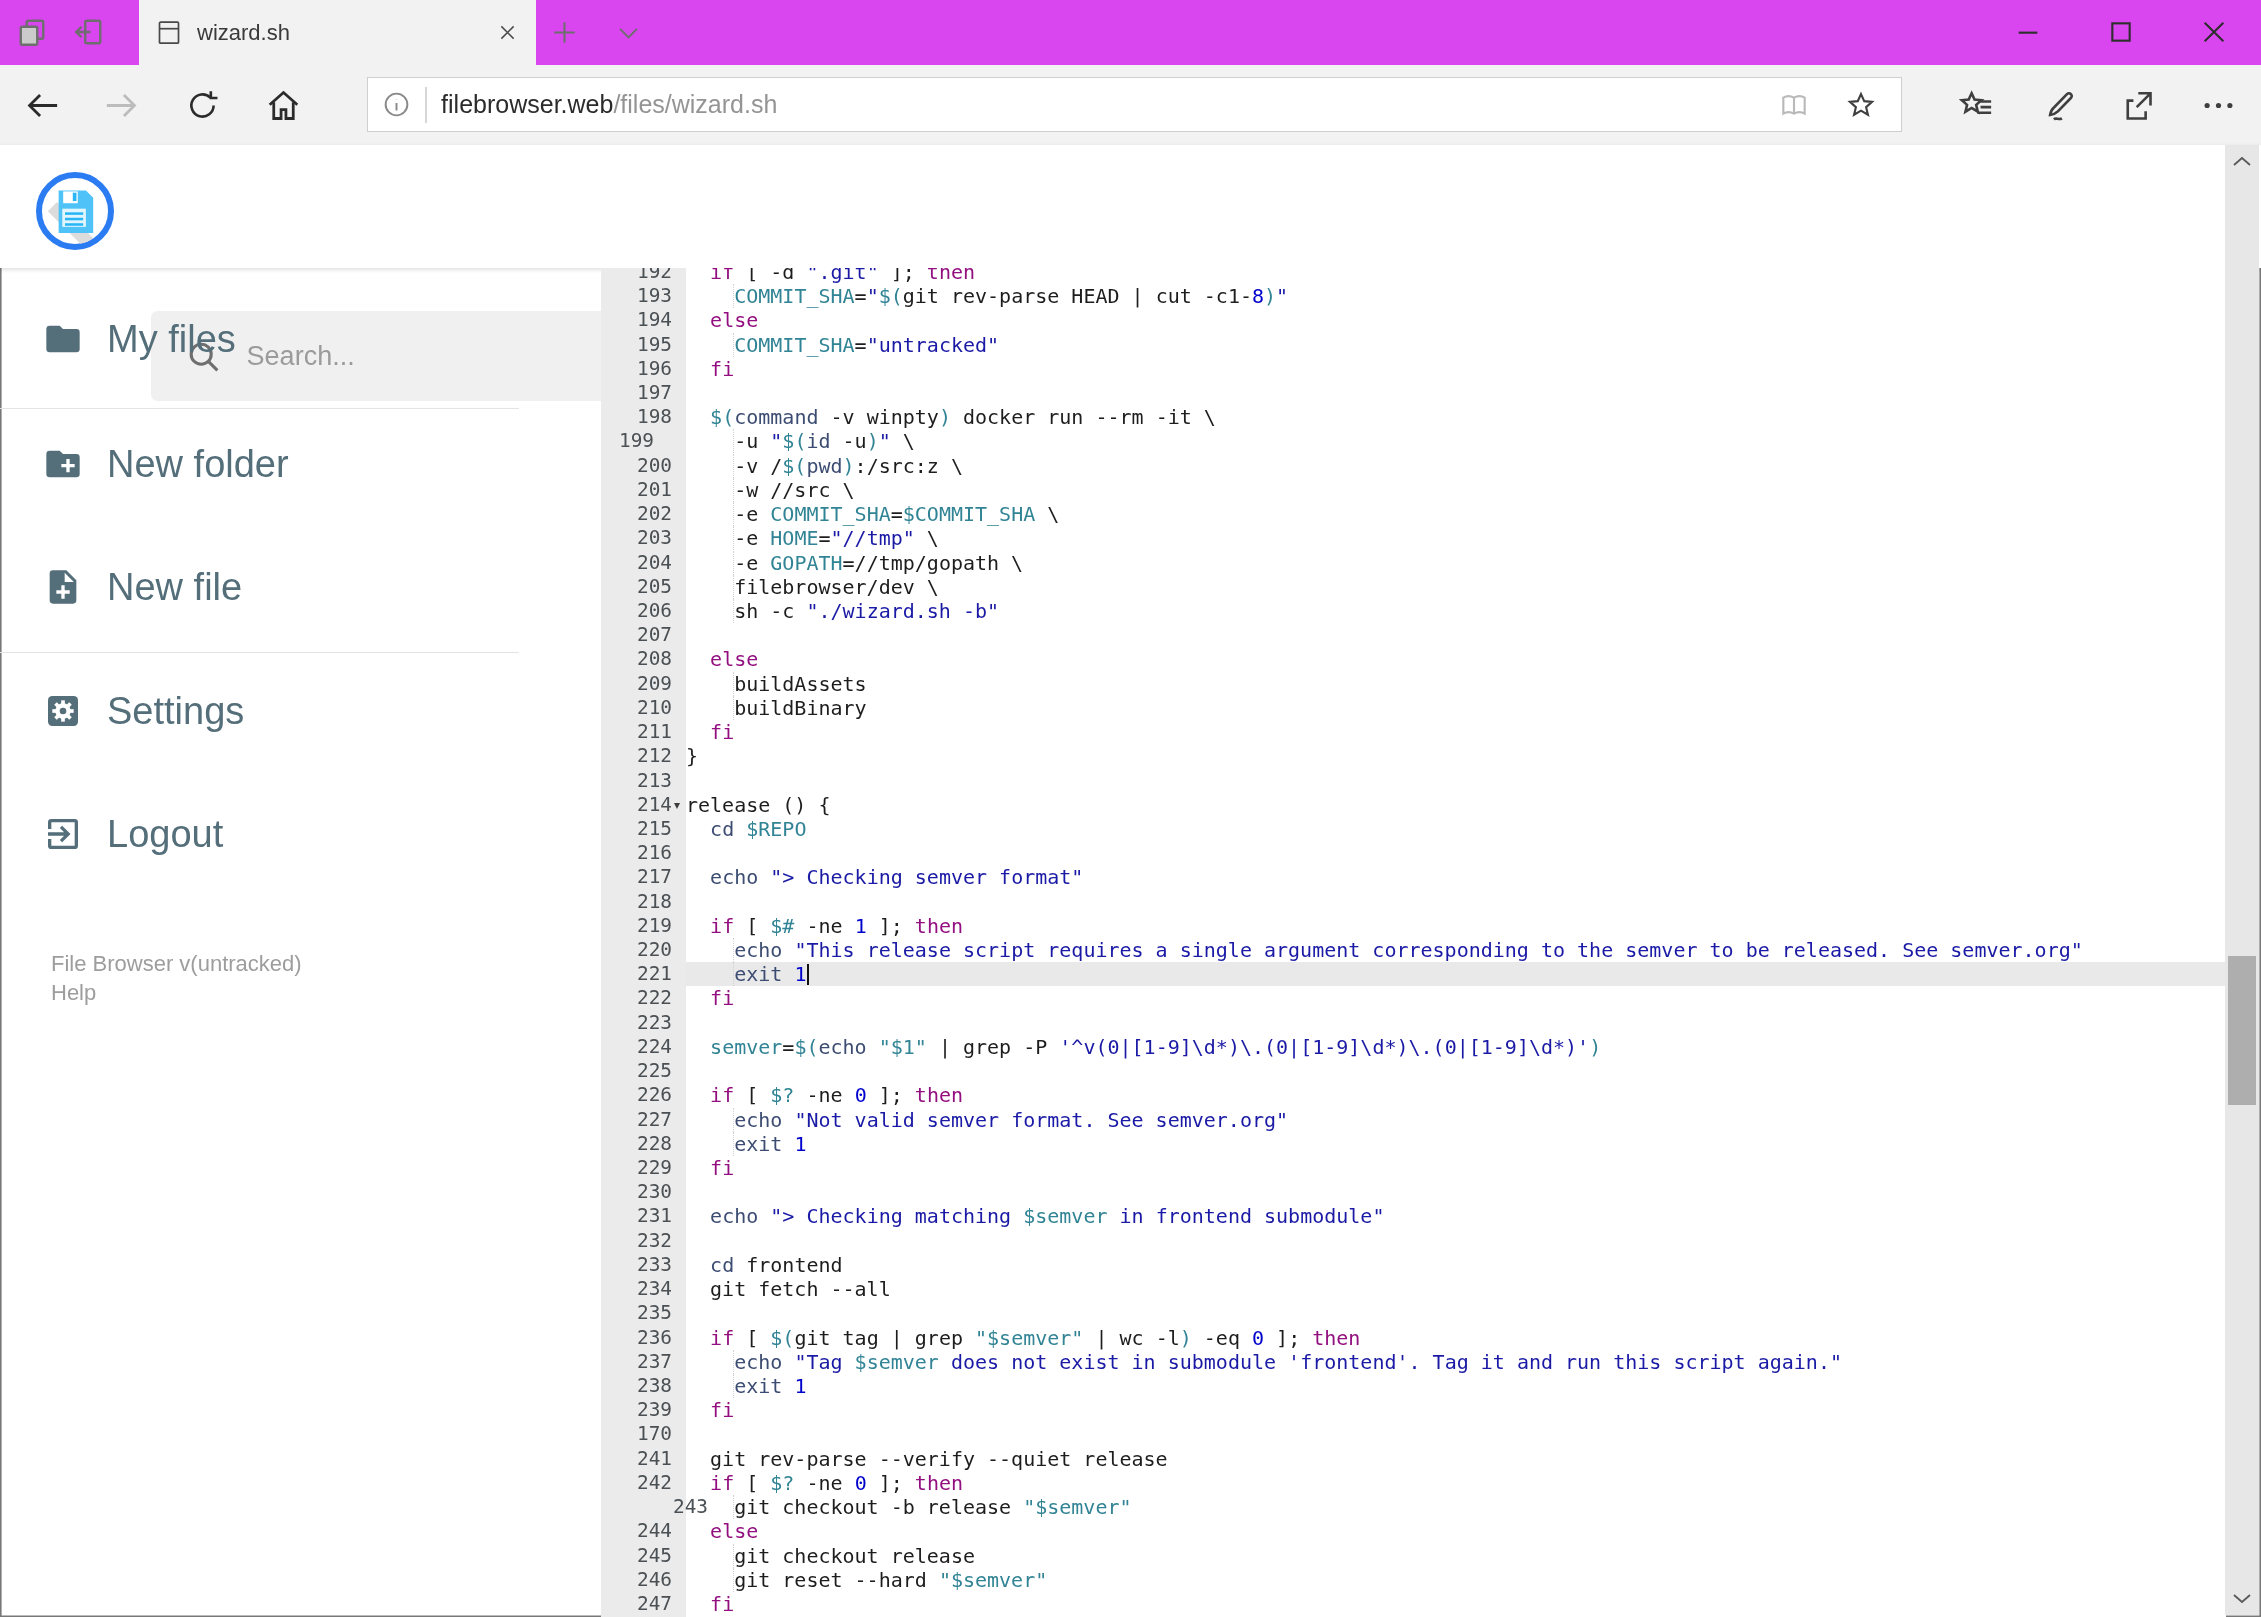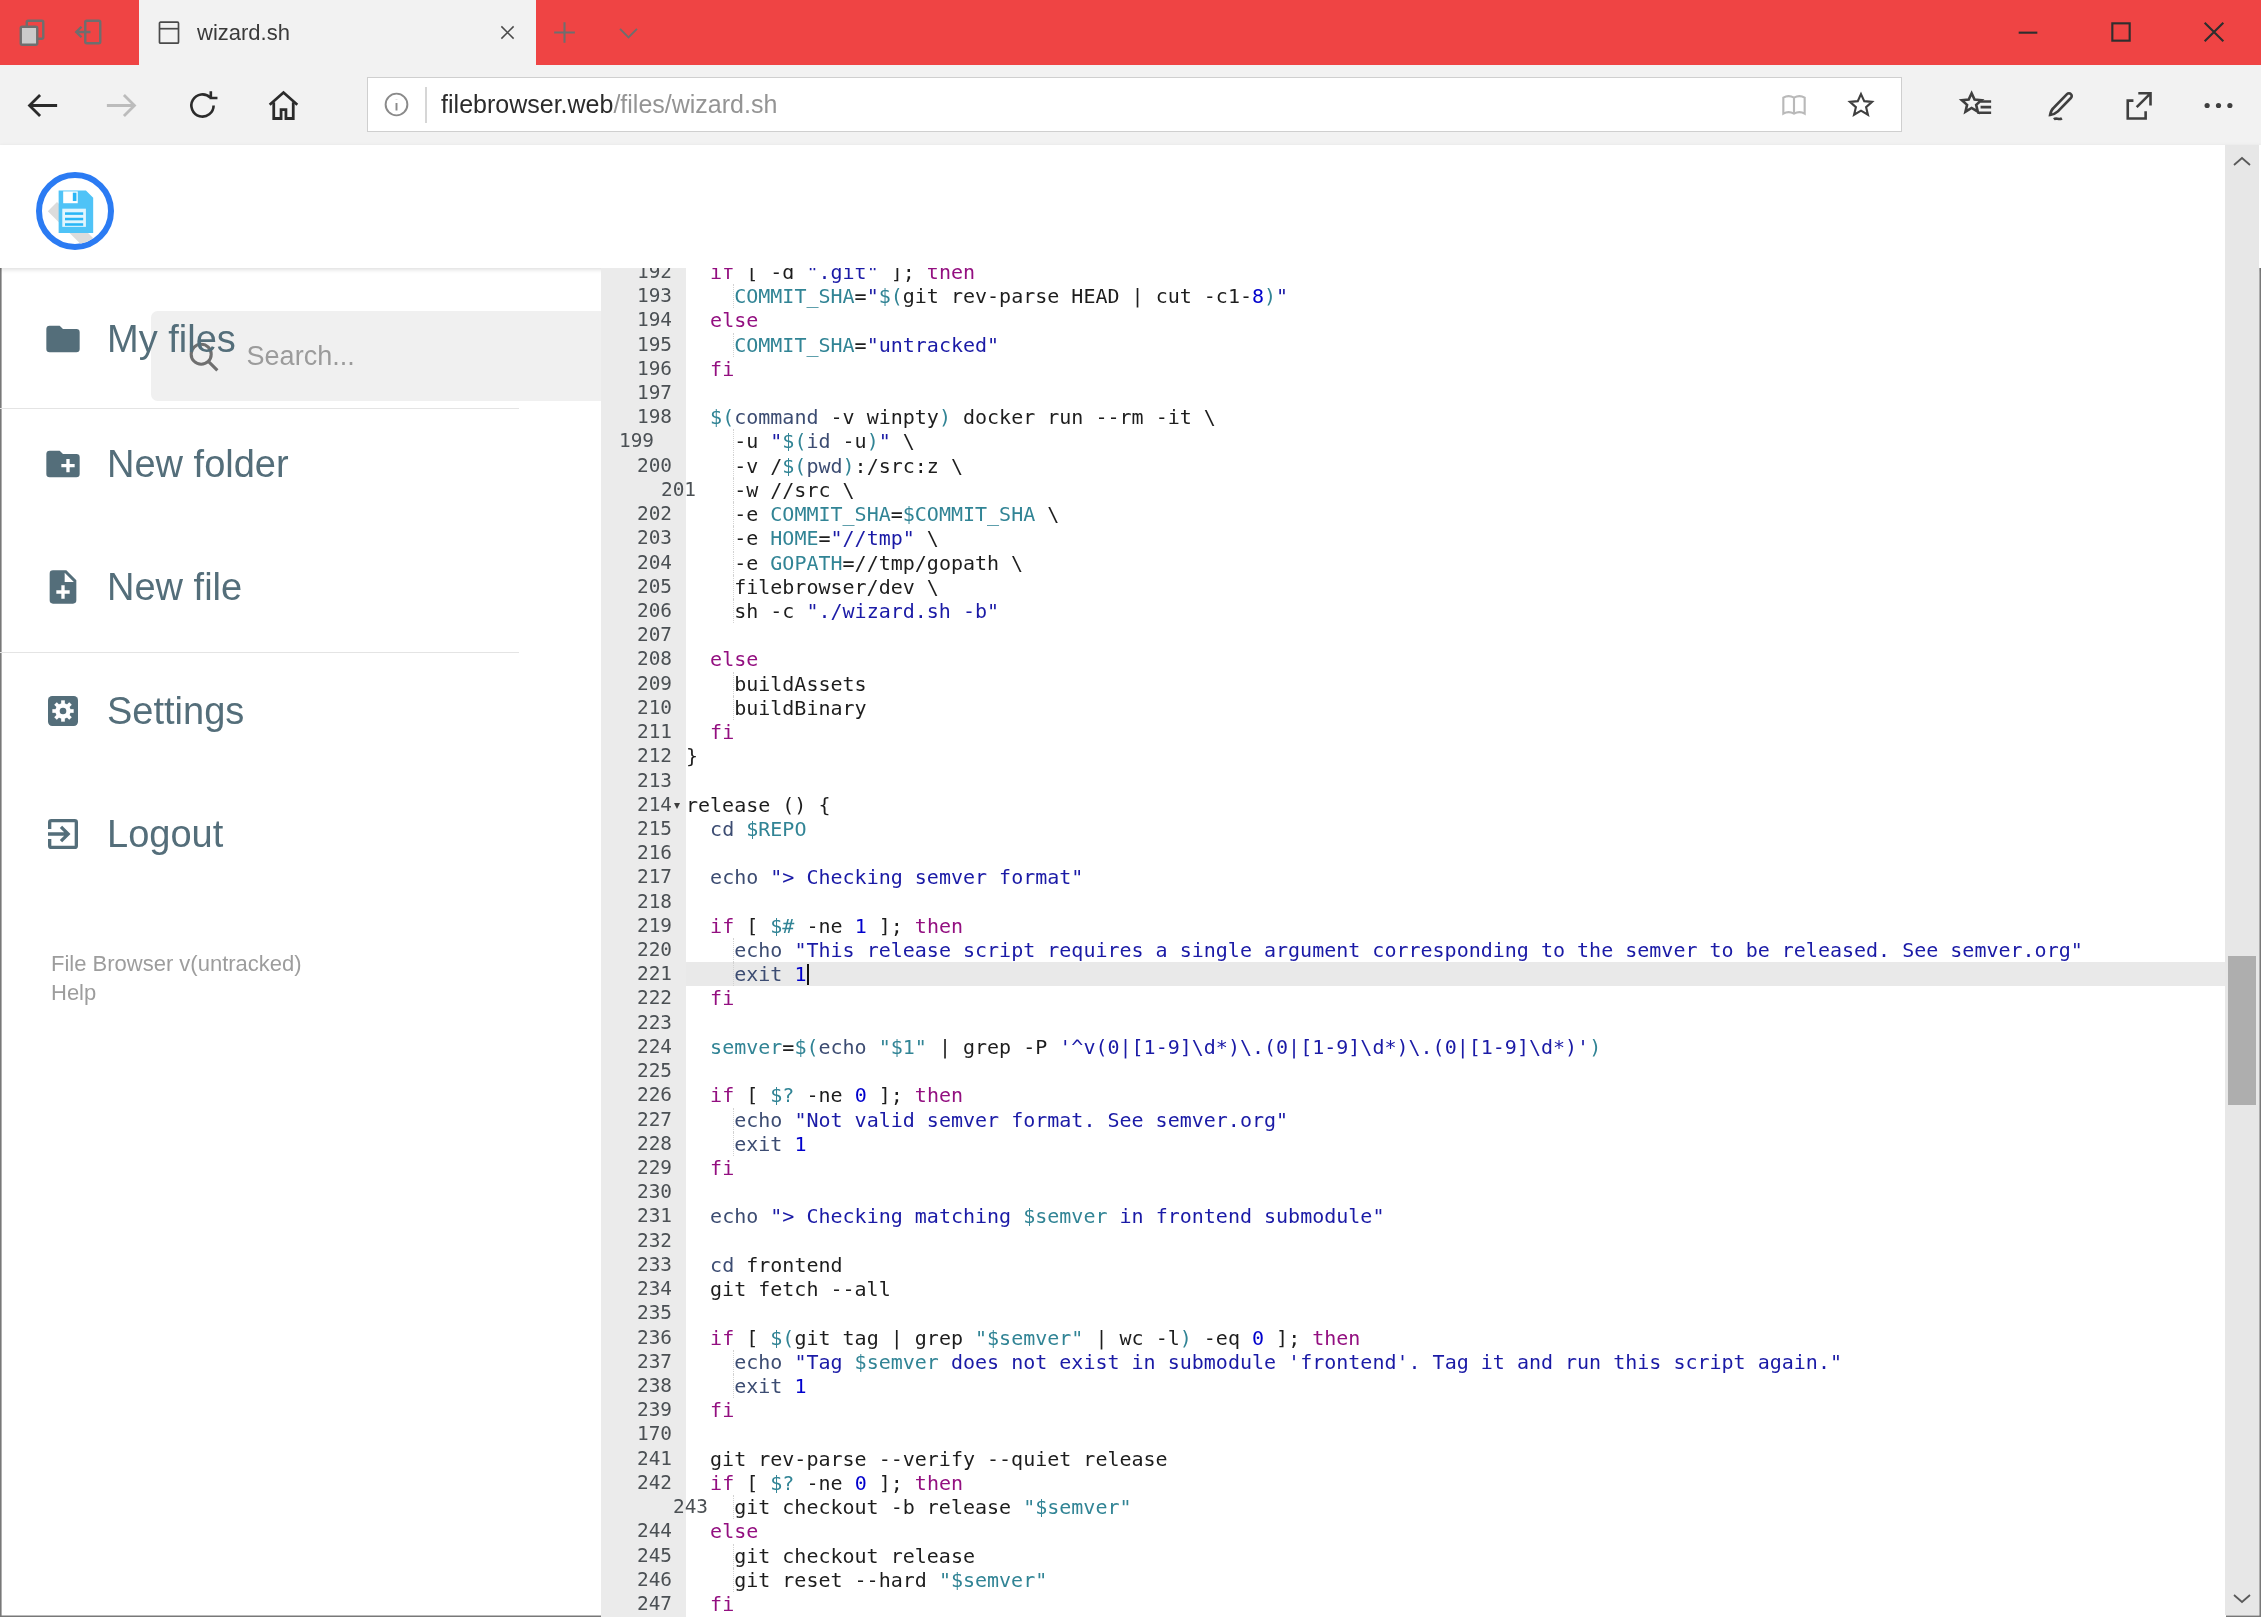--- a/index.html
+++ b/index.html
@@ -2,21 +2,21 @@
 <html style="font-size:13px"><head>
 <meta charset="utf-8">
 <style>
   html,body{margin:0;padding:0;}
   body{position:relative;width:2261px;height:1617px;background:#fff;overflow:hidden;
        font-family:"Liberation Sans",sans-serif;box-shadow:inset 0 0 0 1.6px #787878;}
   .abs{position:absolute;}
   svg{display:block;}
 
   
-  .tabstrip{left:0;top:0;width:2261px;height:65px;background:#ef4444;}
+  .tabstrip{left:0;top:0;width:2261px;height:65px;background:#d946ef;}
   .stripbtn{top:11.3px;width:42px;height:42px;display:flex;align-items:center;justify-content:center;}
   .tab{left:139px;top:0;width:397px;height:65px;background:#f2f2f2;display:flex;align-items:center;padding:0 18px;box-sizing:border-box;}
   .tabtitle{font-size:22px;color:#3a3a3a;margin-left:16px;flex:1;}
   .winbtn{top:0;width:69px;height:63px;display:flex;align-items:center;justify-content:center;}
 
   
   .navbar{left:0;top:65px;width:2261px;height:81px;background:#f2f2f2;border-bottom:0.8px solid #dadada;box-sizing:border-box;}
   .navbtn{top:6.5px;width:68px;height:68px;display:flex;align-items:center;justify-content:center;}
   .addressbar{left:367px;top:12px;width:1535px;height:55px;background:#fff;border:1.6px solid #cfcfcf;box-sizing:border-box;display:flex;align-items:center;}
   .urltext{font-size:25px;color:#2b2b2b;white-space:nowrap;}
@@ -294,21 +294,21 @@
   <div class="gutter" id="gutter">
       <div class="lnum" style="top: -8px;">192</div>
       <div class="lnum" style="top: 16px;">193</div>
       <div class="lnum" style="top: 40px;">194</div>
       <div class="lnum" style="top: 65px;">195</div>
       <div class="lnum" style="top: 89px;">196</div>
       <div class="lnum" style="top: 113px;">197</div>
       <div class="lnum" style="top: 137px;">198</div>
       <div class="lnum" style="top: 161px; text-align: center;">199</div>
       <div class="lnum" style="top: 186px;">200</div>
-      <div class="lnum" style="top: 210px; padding-left: 24px;">201</div>
+      <div class="lnum" style="top: 210px;">201</div>
       <div class="lnum" style="top: 234px;">202</div>
       <div class="lnum" style="top: 258px;">203</div>
       <div class="lnum" style="top: 283px;">204</div>
       <div class="lnum" style="top: 307px;">205</div>
       <div class="lnum" style="top: 331px;">206</div>
       <div class="lnum" style="top: 355px;">207</div>
       <div class="lnum" style="top: 379px;">208</div>
       <div class="lnum" style="top: 404px;">209</div>
       <div class="lnum" style="top: 428px;">210</div>
       <div class="lnum" style="top: 452px;">211</div>

